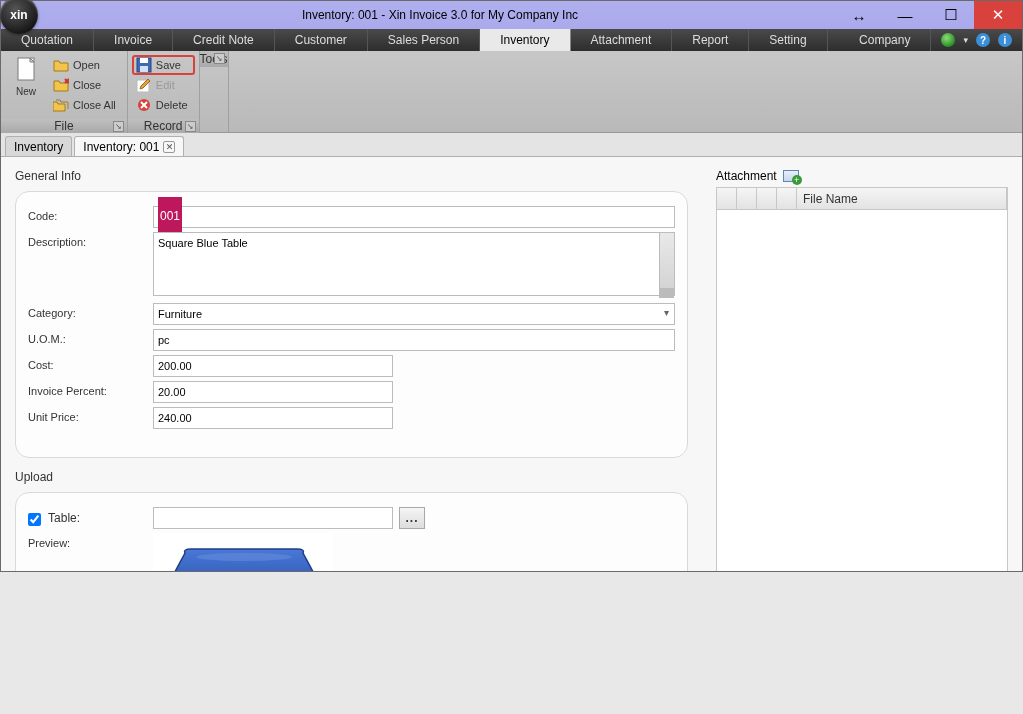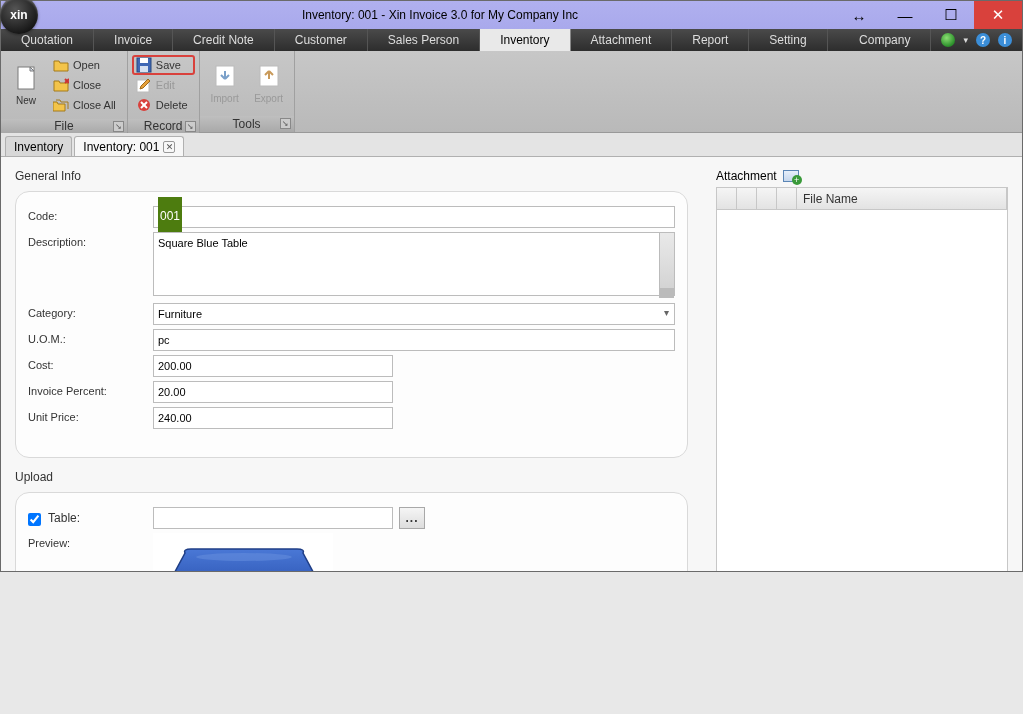--- a/index.html
+++ b/index.html
@@ -19,21 +19,21 @@
   .menubar-spacer{flex:1;}
   .menu-right{display:flex;align-items:center;gap:8px;padding:0 10px;}
   .globe{width:14px;height:14px;border-radius:7px;background:radial-gradient(circle at 40% 35%,#8bde72 0%,#2a8e2a 70%);}
   .help-icon{width:14px;height:14px;border-radius:7px;background:#3b8ed8;color:#fff;display:flex;align-items:center;justify-content:center;font-size:10px;font-weight:bold;}
   
   .ribbon{height:82px;background:linear-gradient(#c7c7c7,#b9b9b9);display:flex;border-bottom:1px solid #999;}
   .ribbon-group{display:flex;flex-direction:column;border-right:1px solid #a0a0a0;}
   .ribbon-body{display:flex;flex:1;padding:3px;}
   .ribbon-label{height:16px;background:linear-gradient(#bfbfbf,#a9a9a9);text-align:center;font-size:10px;color:#333;display:flex;justify-content:center;align-items:center;position:relative;}
   .ribbon-label .popout{position:absolute;right:3px;top:2px;width:11px;height:11px;border:1px solid #888;background:#ccc;font-size:8px;display:flex;align-items:center;justify-content:center;color:#555;}
-  .big-btn{width:42px;display:flex;flex-direction:column;align-items:center;justify-content:center;gap:4px;border:1px solid transparent;border-radius:3px;margin:1px;cursor:default;}
+  .big-btn{width:42px;display:flex;flex-direction:column;align-items:center;gap:4px;border:1px solid transparent;border-radius:3px;margin:1px;cursor:default;}
   .big-btn .ico{width:26px;height:26px;display:flex;align-items:center;justify-content:center;}
   .big-btn .lbl{font-size:10px;color:#333;}
   .big-btn.disabled .lbl{color:#999;}
   .small-col{display:flex;flex-direction:column;justify-content:space-between;padding:1px;}
   .small-btn{height:20px;display:flex;align-items:center;gap:4px;padding:0 6px 0 3px;border:1px solid transparent;border-radius:3px;cursor:default;}
   .small-btn .ico{width:16px;height:16px;display:flex;align-items:center;justify-content:center;}
   .small-btn .lbl{font-size:11px;color:#333;}
   .small-btn.highlight{border:2px solid #d9413c;padding:0 5px 0 2px;}
   .small-btn.disabled .lbl{color:#999;}
   
@@ -52,21 +52,21 @@
   .form-input{flex:1;}
   input[type=text],select{width:100%;height:22px;border:1px solid #bcbcbc;padding:2px 4px;font-size:11px;background:#fff;}
   input[type=text].short{width:240px;}
   textarea{width:100%;height:64px;border:1px solid #bcbcbc;padding:4px;font-size:11px;resize:none;background:#fff;}
   .textarea-wrap{position:relative;}
   .textarea-wrap .fake-scroll{position:absolute;right:1px;top:1px;bottom:1px;width:15px;background:linear-gradient(#e9e9e9,#d0d0d0);border-left:1px solid #bbb;display:flex;flex-direction:column;}
   .fake-scroll .thumb{margin-top:auto;height:10px;background:#bbb;}
   select{appearance:none;-webkit-appearance:none;background:#fff;position:relative;}
   .select-wrap{position:relative;}
   .select-wrap::after{content:"▾";position:absolute;right:6px;top:4px;color:#666;font-size:10px;pointer-events:none;}
-  .code-sel{background:#4d7c0f;color:#fff;padding:12px 2px;}
+  .code-sel{background:#be185d;color:#fff;padding:12px 2px;}
   .browse-btn{width:26px;height:22px;border:1px solid #a8a8a8;background:linear-gradient(#f5f5f5,#ddd);display:flex;align-items:center;justify-content:center;margin-left:6px;cursor:default;color:#333;font-weight:bold;letter-spacing:1px;}
   
   .attach-head{display:flex;align-items:center;gap:6px;margin-bottom:4px;}
   .attach-icon{width:16px;height:12px;border:1px solid #5b85b5;background:linear-gradient(#e7effa,#c6d7ec);position:relative;}
   .attach-icon::after{content:"+";position:absolute;right:-4px;bottom:-4px;width:10px;height:10px;border-radius:5px;background:#3a9a3a;color:#fff;font-size:9px;display:flex;align-items:center;justify-content:center;}
   .attach-table{border:1px solid #c7c7c7;height:488px;background:#fff;text-align:right;}
   .attach-header{display:flex;height:22px;background:linear-gradient(#f5f5f5,#e3e3e3);border-bottom:1px solid #c7c7c7;}
   .attach-col{border-right:1px solid #c7c7c7;display:flex;align-items:center;padding:0 6px;font-size:11px;color:#333;}
   .attach-col.small{width:20px;padding:0;}
   .attach-col.icon{width:20px;padding:0;}
@@ -217,40 +217,20 @@
           </div>
         </div>
       </div>
       <div class="ribbon-label">
           <span>Record</span>
           <span class="popout">↘</span>
         </div>
     </div>
 
     <div class="ribbon-group">
-      <div class="ribbon-body">
-        <div class="big-btn disabled">
-          <span class="ico">
-              <svg width="26" height="26">
-                <rect x="4" y="3" width="18" height="20" fill="#fff" stroke="#bbb"></rect>
-                <path d="M13 8v8m0 0l-4-4m4 4l4-4" stroke="#7aa0c9" stroke-width="2" fill="none"></path>
-              </svg>
-            </span>
-          <span class="lbl">Import</span>
-        </div>
-        <div class="big-btn disabled">
-          <span class="ico">
-              <svg width="26" height="26">
-                <rect x="4" y="3" width="18" height="20" fill="#fff" stroke="#bbb"></rect>
-                <path d="M13 16V8m0 0l-4 4m4-4l4 4" stroke="#c99a5a" stroke-width="2" fill="none"></path>
-              </svg>
-            </span>
-          <span class="lbl">Export</span>
-        </div>
-      </div>
       <div class="ribbon-label">
           <span>Tools</span>
           <span class="popout">↘</span>
         </div>
     </div>
   </div>
 
   <div class="tabstrip">
     <div class="doc-tab">
         <span>Inventory</span>

